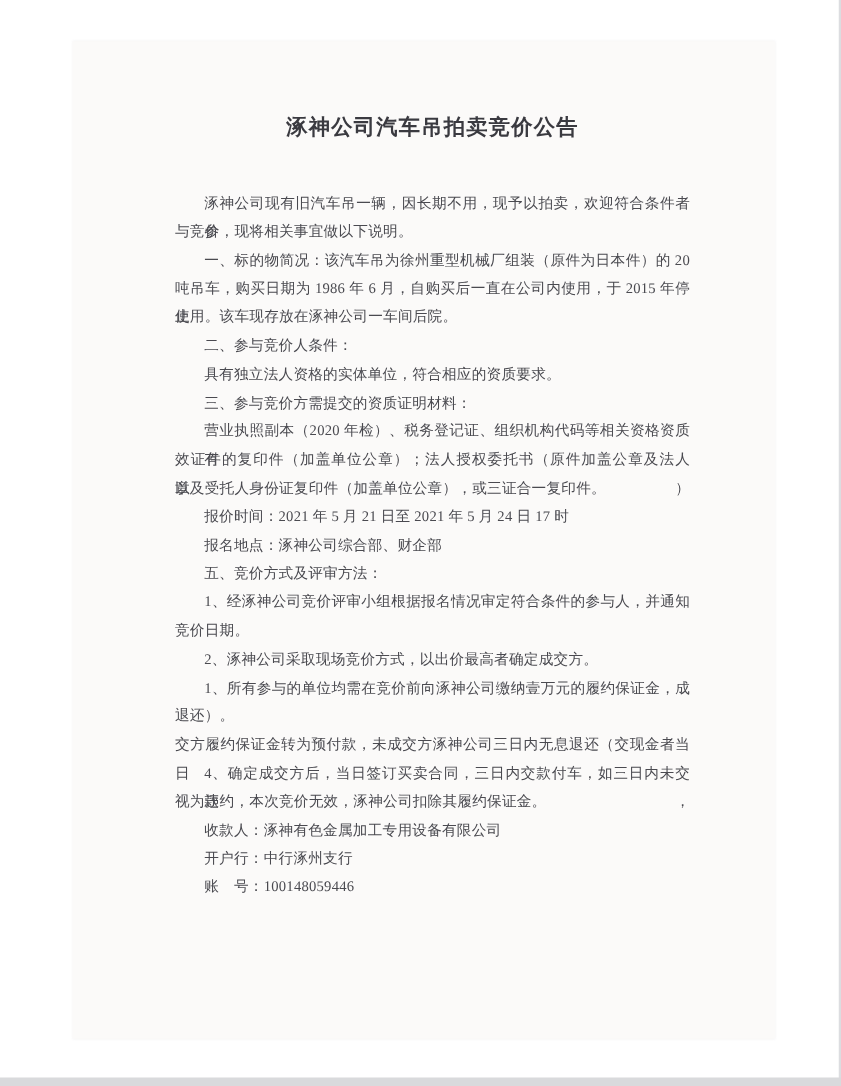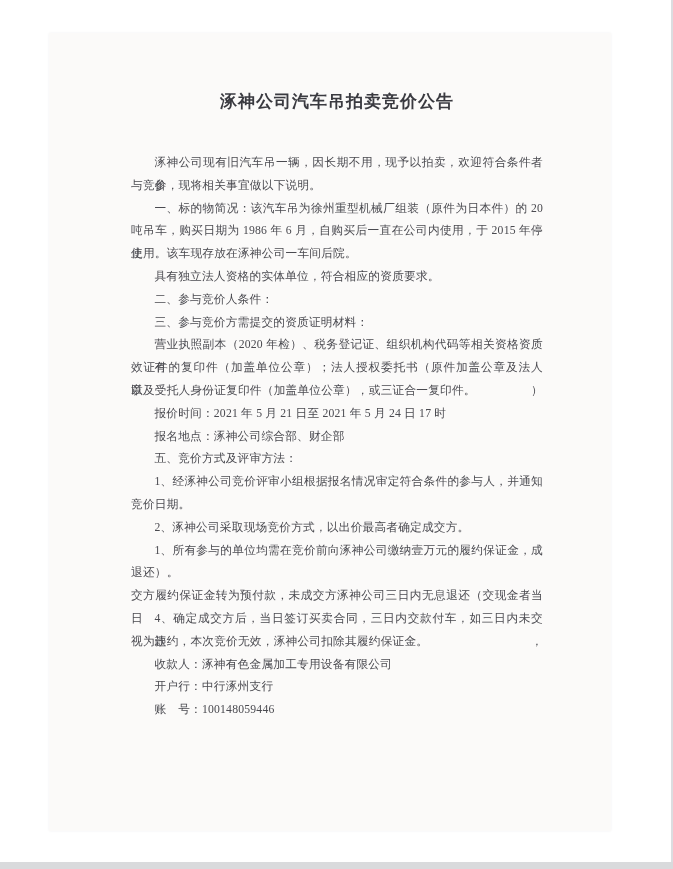--- a/index.html
+++ b/index.html
@@ -12,21 +12,21 @@
     font-family: "Liberation Serif", "DejaVu Serif", serif;
   }
   .viewport {
     position: relative;
     width: 673px;
     height: 869px;
     background: #ffffff;
   }
   .paper {
     position: absolute;
-    left: 49px;
+    left: 58px;
     top: 33px;
     width: 562px;
     height: 798px;
     background: #fbfaf9;
     box-shadow: 0 0 2px rgba(120,120,130,0.10);
   }
   .title-wrap {
     position: absolute;
     left: 82px;
     top: 58px;
@@ -85,22 +85,22 @@
   <div class="paper">
     <div class="title-wrap">
       <span class="doc-title">涿神公司汽车吊拍卖竞价公告</span>
     </div>
     <div class="doc-body">
         <div class="line indent justify">涿神公司现有旧汽车吊一辆，因长期不用，现予以拍卖，欢迎符合条件者参</div>
         <div class="line">与竞价，现将相关事宜做以下说明。</div>
         <div class="line indent justify">一、标的物简况：该汽车吊为徐州重型机械厂组装（原件为日本件）的 20</div>
         <div class="line justify">吨吊车，购买日期为 1986 年 6 月，自购买后一直在公司内使用，于 2015 年停止</div>
         <div class="line">使用。该车现存放在涿神公司一车间后院。</div>
+        <div class="line indent">二、参与竞价人条件：</div>
         <div class="line indent">具有独立法人资格的实体单位，符合相应的资质要求。</div>
-        <div class="line indent">二、参与竞价人条件：</div>
         <div class="line indent">三、参与竞价方需提交的资质证明材料：</div>
         <div class="line indent justify">营业执照副本（2020 年检）、税务登记证、组织机构代码等相关资格资质有</div>
         <div class="line justify">效证件的复印件（加盖单位公章）；法人授权委托书（原件加盖公章及法人章）</div>
         <div class="line">以及受托人身份证复印件（加盖单位公章），或三证合一复印件。</div>
         <div class="line indent">报价时间：2021 年 5 月 21 日至 2021 年 5 月 24 日 17 时</div>
         <div class="line indent">报名地点：涿神公司综合部、财企部</div>
         <div class="line indent">五、竞价方式及评审方法：</div>
         <div class="line indent justify">1、经涿神公司竞价评审小组根据报名情况审定符合条件的参与人，并通知</div>
         <div class="line">竞价日期。</div>
         <div class="line indent">2、涿神公司采取现场竞价方式，以出价最高者确定成交方。</div>

